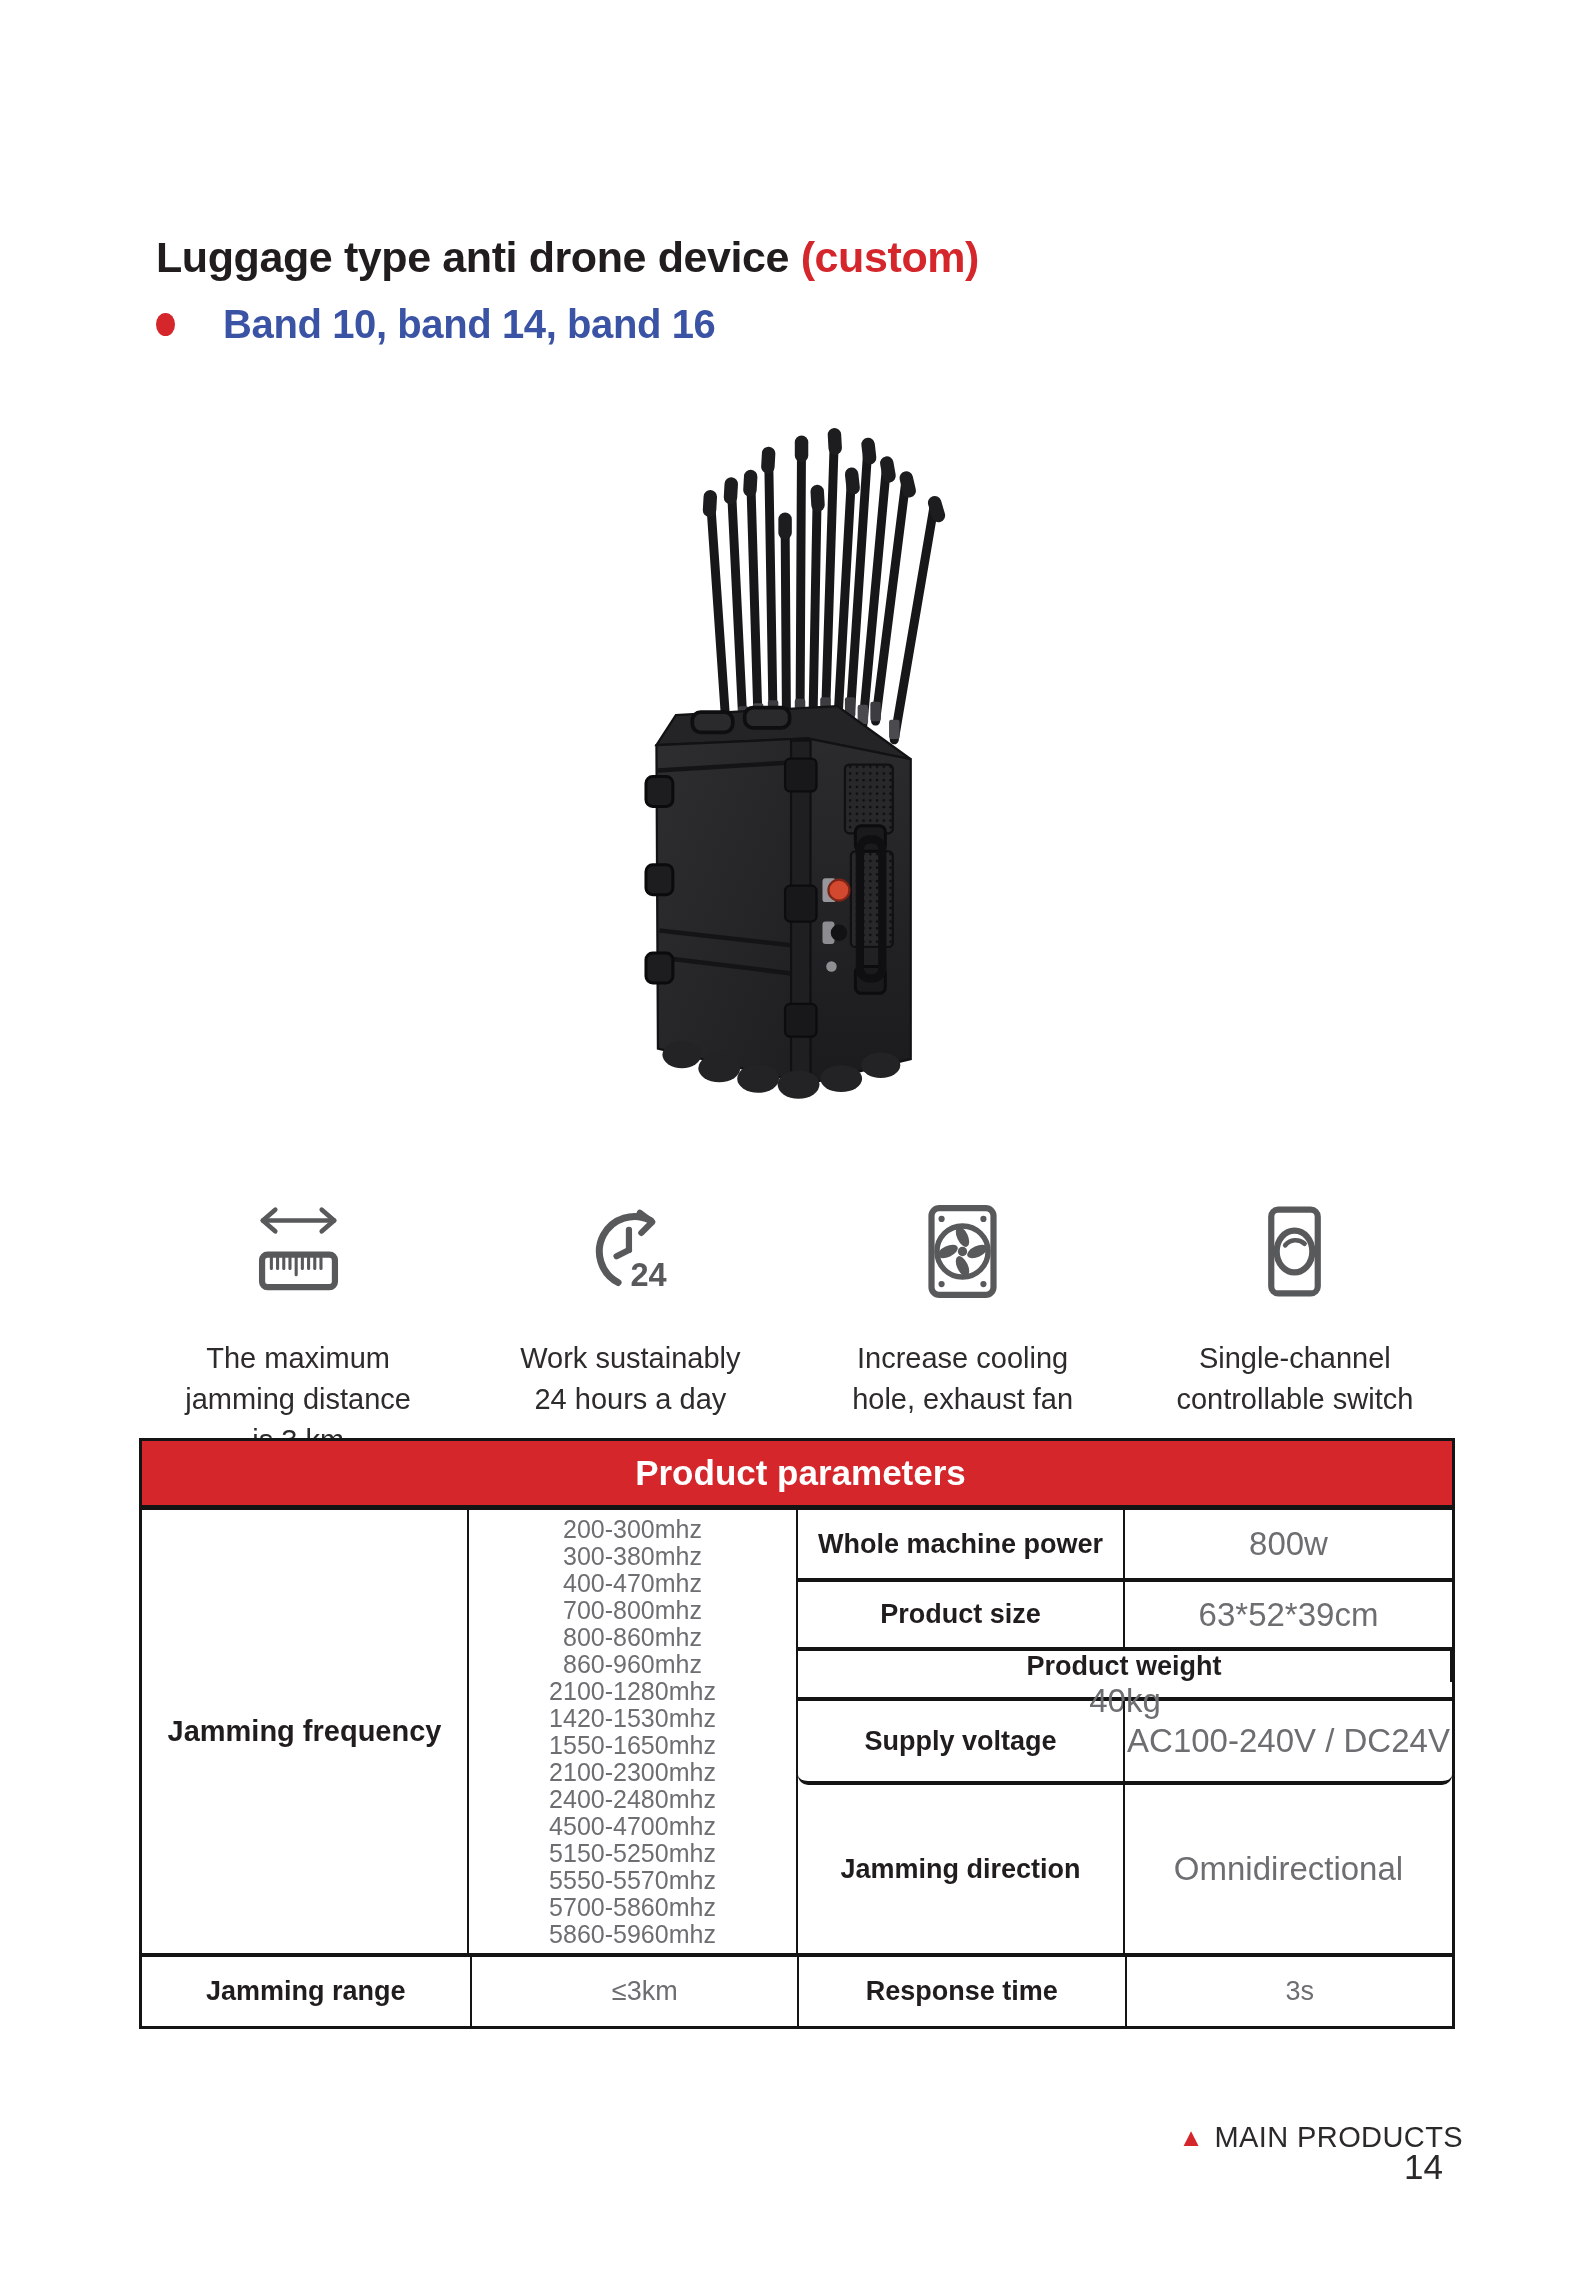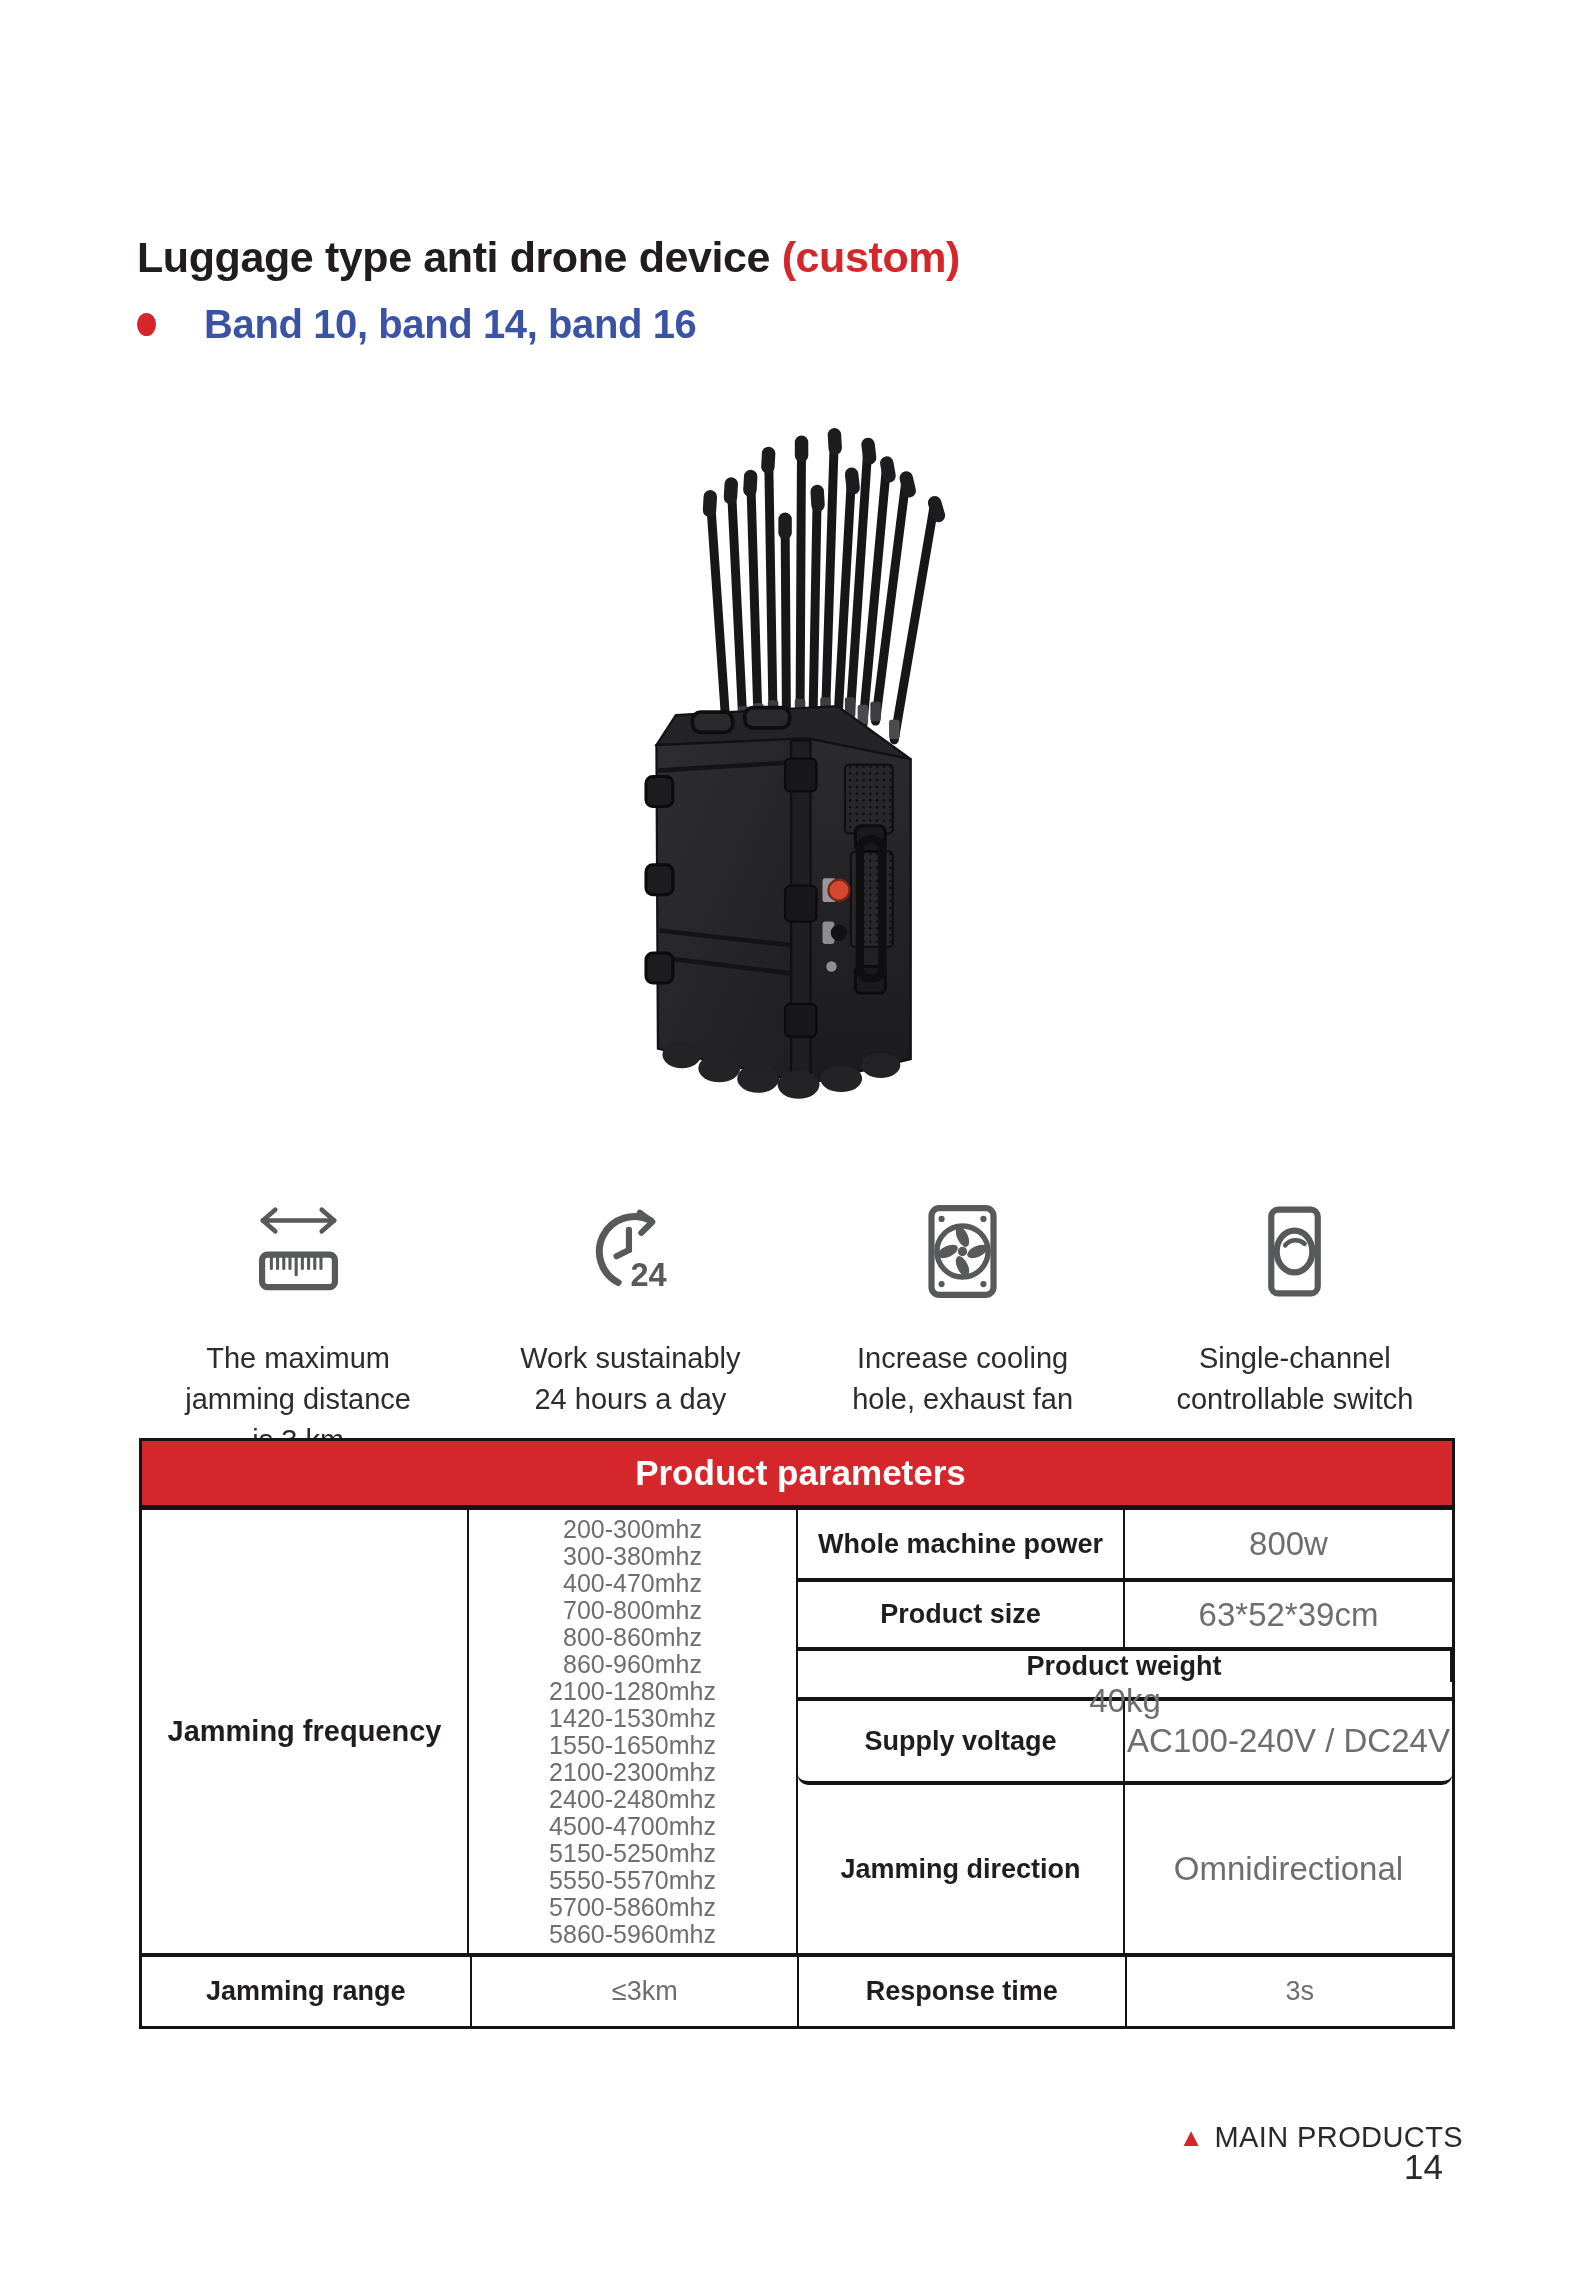--- a/index.html
+++ b/index.html
@@ -5,21 +5,21 @@
   html,body{margin:0;padding:0;background:#888;}
   .page{
     position:relative;
     width:1589px;height:2295px;
     background:#ffffff;
     margin:0 auto;
     font-family:"Liberation Sans","DejaVu Sans",sans-serif;
     overflow:hidden;
   }
   
-  .title-block{position:absolute;left:137px;top:233px;}
+  .title-block{position:absolute;left:156px;top:233px;}
   .page-title{
     font-size:43px;font-weight:bold;color:#211d1e;
     letter-spacing:-0.4px;line-height:48px;white-space:nowrap;
   }
   .page-title .custom{color:#d4262b;}
   .subtitle-row{display:flex;align-items:center;margin-top:21px;gap:32px;}
   .bullet-dot{
     width:18.7px;height:23px;border-radius:50%;
     background:#d4262b;margin-right:16.4px;flex:none;
   }

